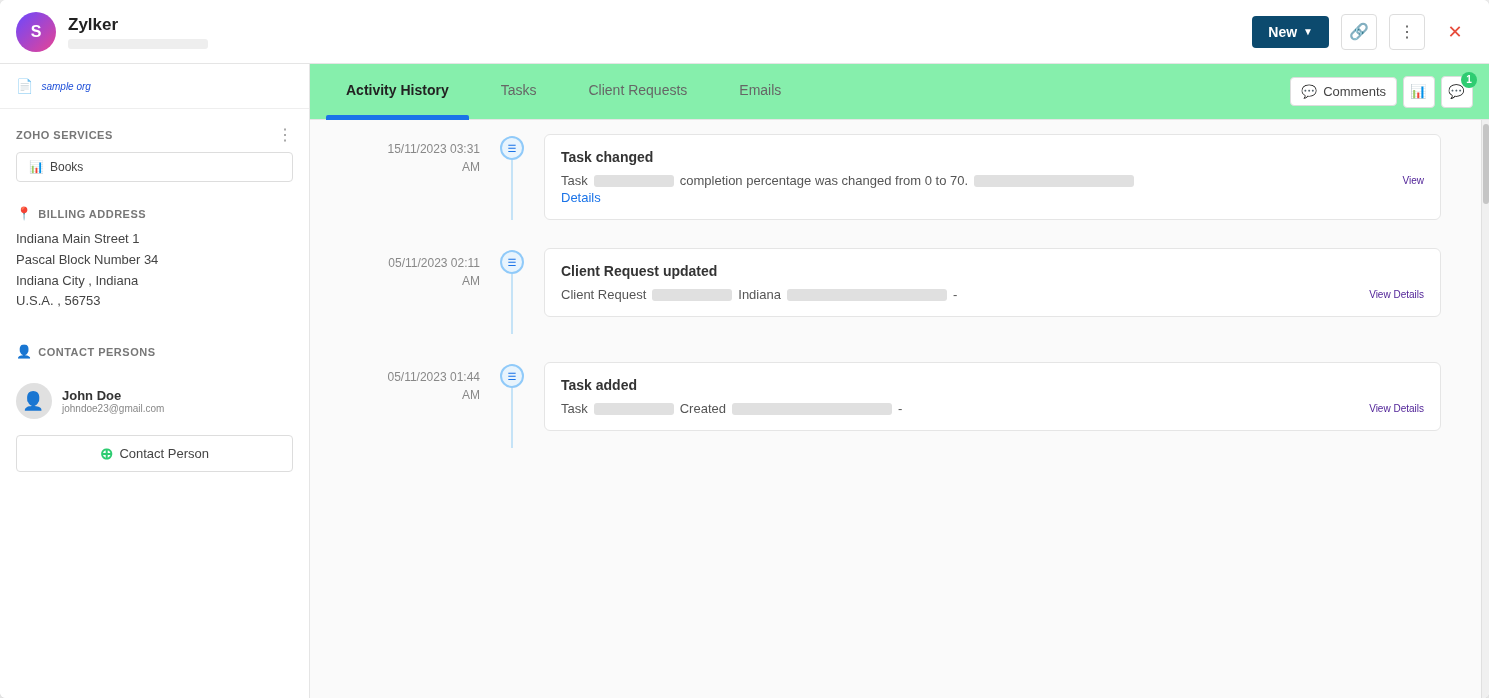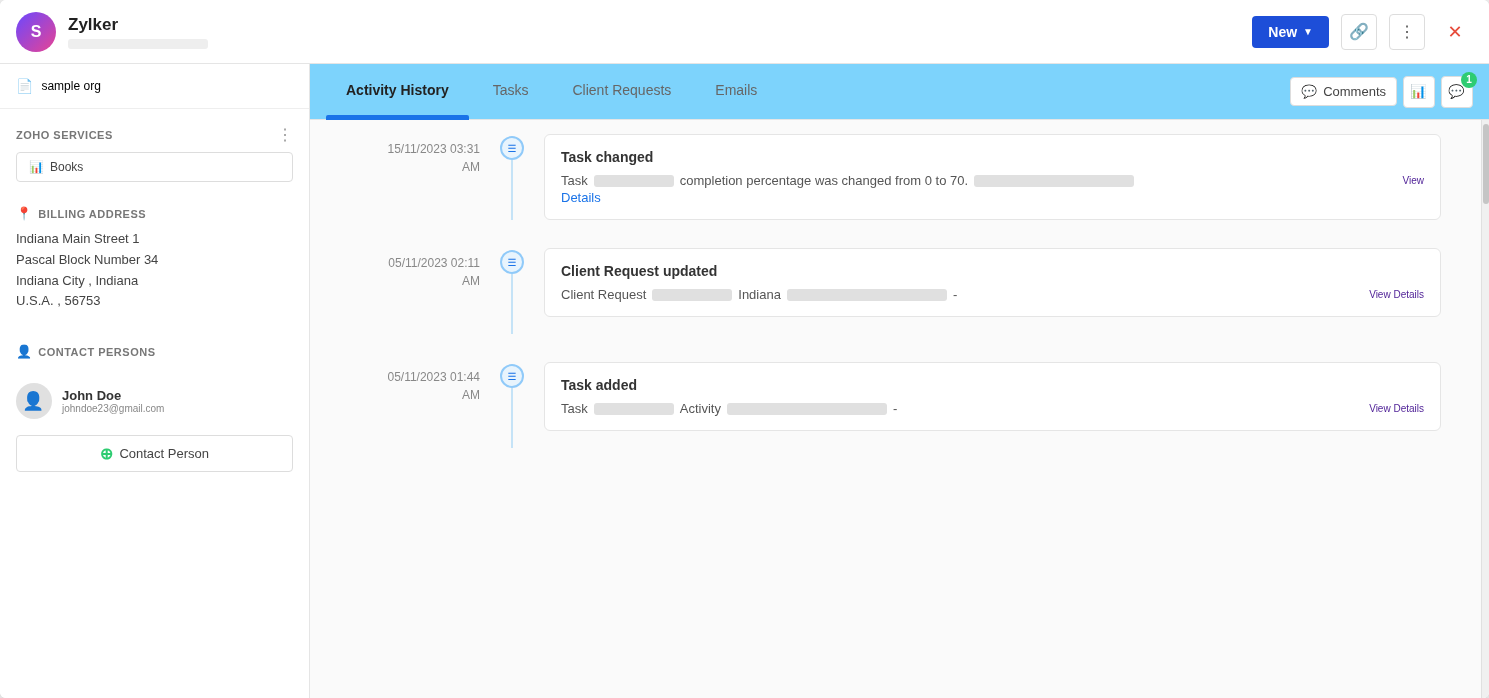--- a/index.html
+++ b/index.html
@@ -34,21 +34,21 @@
     }
     .header-title {
       font-size: 17px; font-weight: 600; color: #222;
     }
     .header-subtitle {
       font-size: 12px; color: #aaa;
       background: #eee; border-radius: 3px; height: 10px; width: 140px; margin-top: 4px;
     }
     .header-spacer { flex: 1; }
     .btn-new {
-      background: #1d4ed8; color: #fff; border: none; border-radius: 4px;
+      background: #0c4a6e; color: #fff; border: none; border-radius: 4px;
       padding: 8px 16px; font-size: 14px; font-weight: 600; cursor: pointer;
       display: flex; align-items: center; gap: 6px;
     }
     .btn-new .dropdown-arrow { font-size: 10px; }
     .btn-icon {
       width: 36px; height: 36px; border: 1px solid #ddd; border-radius: 4px;
       background: #fff; cursor: pointer; display: flex; align-items: center; justify-content: center;
       font-size: 16px; color: #555;
     }
     .btn-close {
@@ -76,21 +76,21 @@
     }
 
     .sidebar-org {
       display: flex;
       align-items: center;
       gap: 8px;
       padding: 14px 16px;
       border-bottom: 1px solid #eee;
     }
     .sidebar-org-icon { color: #888; font-size: 14px; }
-    .sidebar-org-name { font-size: 12px; color: #000000; font-weight: 500; }
+    .sidebar-org-name { font-size: 10px; color: #1d4ed8; font-weight: 500; font-style: italic; }
 
     .sidebar-section-header {
       display: flex; align-items: center; justify-content: space-between;
       padding: 16px 16px 8px;
     }
     .sidebar-section-title {
       font-size: 11px; font-weight: 700; color: #777; letter-spacing: 0.5px; text-transform: uppercase;
     }
     .sidebar-section-menu { color: #999; cursor: pointer; font-size: 16px; }
 
@@ -131,25 +131,25 @@
       display: flex;
       flex-direction: column;
       overflow: hidden;
       background: #fafafa;
     }
 
     
     .tab-bar {
       display: flex;
       align-items: center;
-      background: #7dd3fc;
+      background: #86efac;
       border-bottom: 1px solid #e5e5e5;
       padding: 0 16px;
       height: 56px;
-      gap: 4px;
+      gap: 12px;
     }
     .tab-item {
       padding: 0 20px;
       height: 56px;
       display: flex;
       align-items: center;
       font-size: 14px;
       color: #666;
       cursor: pointer;
       border-bottom: 3px solid transparent;
@@ -464,21 +464,21 @@
                 <div class="timeline-dot">
                   <span>☰</span>
                 </div>
                 <div class="timeline-line"></div>
               </div>
               <div class="activity-card">
                 <div class="activity-card-title">Task added</div>
                 <div class="activity-card-body">
                   <span>Task</span>
                   <span class="redacted-text"></span>
-                  <span>Activity</span>
+                  <span>Created</span>
                   <span class="redacted-text-long"></span>
                   <span>-</span>
                   <span class="view-link">View Details</span>
                 </div>
               </div>
             </div>
 
           </div>
         </div>
 

